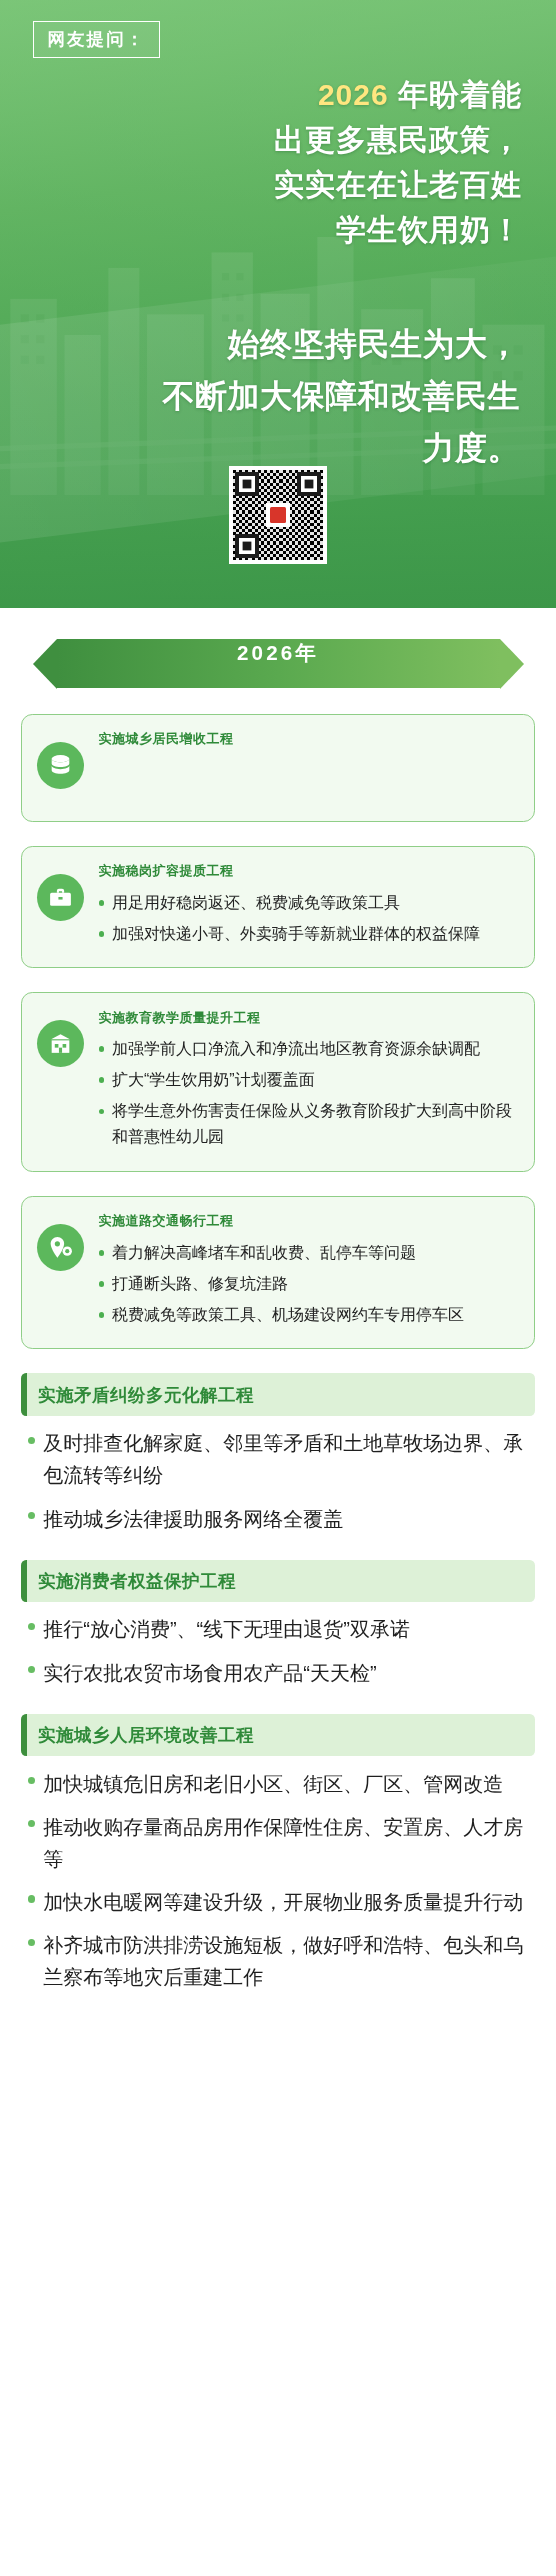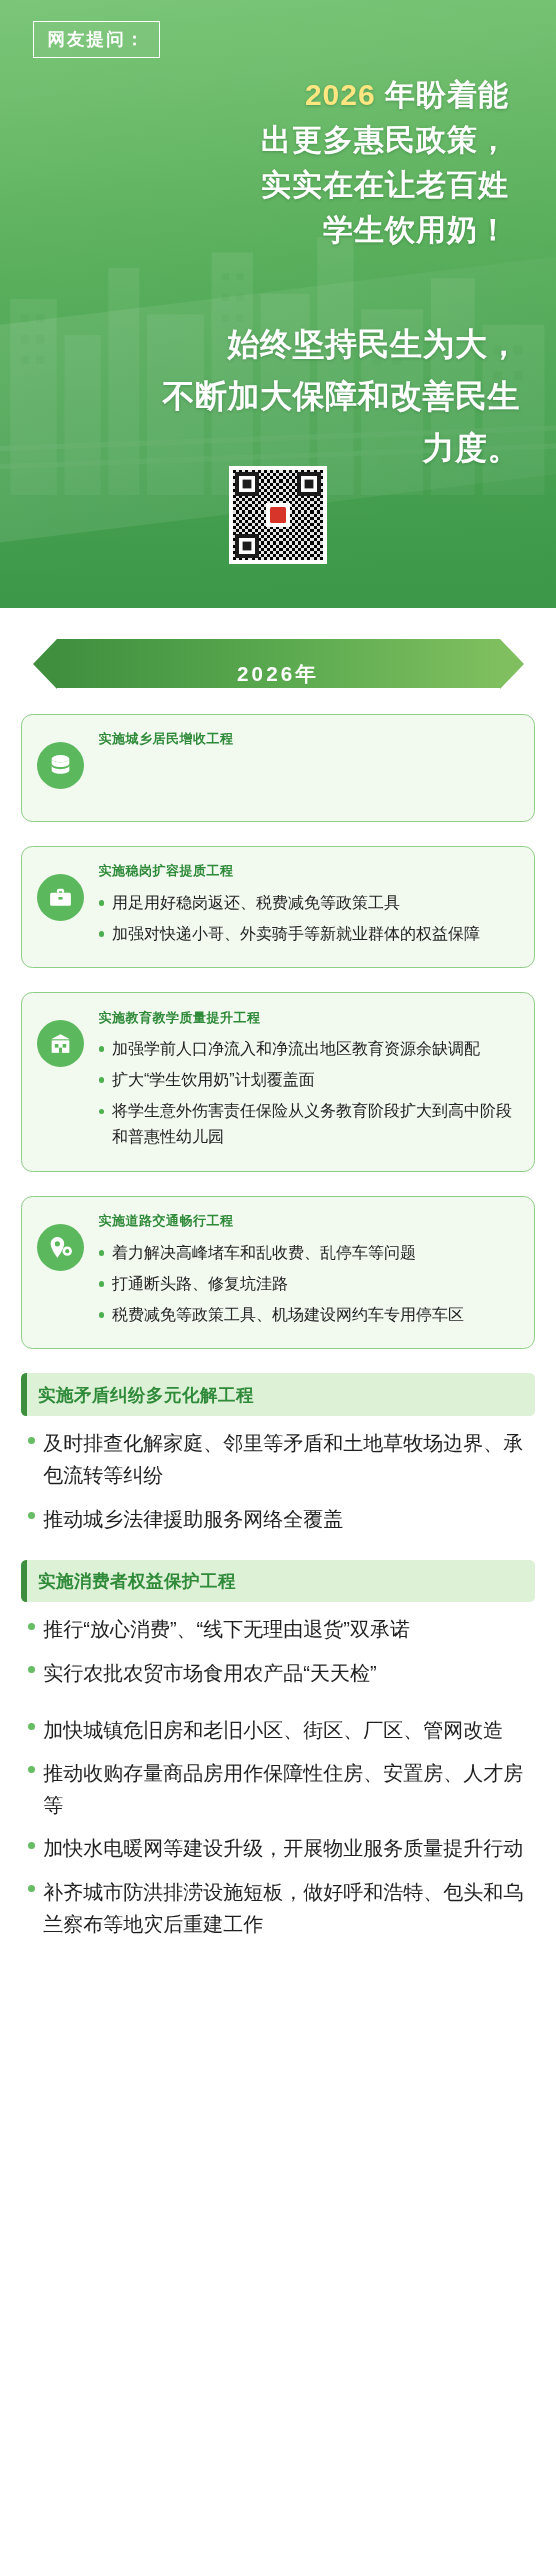--- a/index.html
+++ b/index.html
@@ -53,21 +53,21 @@
     letter-spacing: 2.1px;
     padding: 5.2px 13.4px 6.2px 13.4px;
     font-weight: bold;
     z-index: 5;
     background: rgba(255,255,255,0.06);
     margin-left: 8px;
   }
 
   .headline {
     position: absolute;
-    left: 31px; right: 47px; top: 72px;
+    left: 31px; right: 34px; top: 72px;
     text-align: right;
     color: #ffffff;
     z-index: 5;
   }
   .headline .line {
     font-size: 30px;
     font-weight: bold;
     line-height: 1.5;
     letter-spacing: 1px;
     text-shadow: 0 1px 3.1px rgba(0,60,20,0.28);
@@ -146,21 +146,21 @@
     padding: 31px 0 5.2px 0;
     background: #ffffff;
   }
   .year-ribbon {
     position: relative;
     width: 443px;
     margin: 0 auto;
     height: 49px;
     background: linear-gradient(90deg, #3f8f3f 0%, #5aa94f 50%, #7fbf5f 100%);
     display: flex;
-    align-items: flex-end;
+    align-items: flex-start;
     justify-content: center;
   }
   .year-ribbon .lbl {
     color: #ffffff;
     font-size: 20.6px;
     font-weight: bold;
     letter-spacing: 3.1px;
   }
   .year-ribbon::before,
   .year-ribbon::after {
@@ -443,20 +443,23 @@
       <div class="sect-head">
         <h3>实施消费者权益保护工程</h3>
       </div>
       <ul>
         <li>推行“放心消费”、“线下无理由退货”双承诺</li>
         <li>实行农批农贸市场食用农产品“天天检”</li>
       </ul>
     </div>
 
     <div class="sect">
+      <div class="sect-head">
+        <h3>实施城乡人居环境改善工程</h3>
+      </div>
       <ul>
         <li>加快城镇危旧房和老旧小区、街区、厂区、管网改造</li>
         <li>推动收购存量商品房用作保障性住房、安置房、人才房等</li>
         <li>加快水电暖网等建设升级，开展物业服务质量提升行动</li>
         <li>补齐城市防洪排涝设施短板，做好呼和浩特、包头和乌兰察布等地灾后重建工作</li>
       </ul>
     </div>
 
   </div>
 </div>

